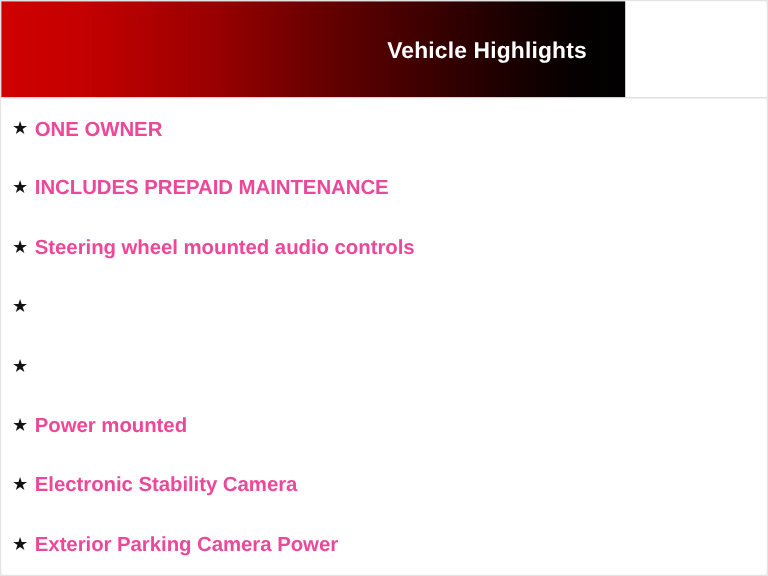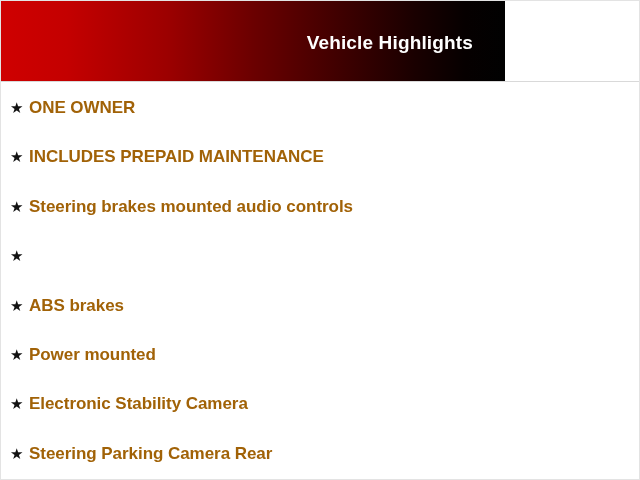--- a/index.html
+++ b/index.html
@@ -32,20 +32,21 @@
     background: linear-gradient(
         to right,
         #cf0000 0%,
         #c40000 13%,
         #9c0000 33%,
         #6b0000 50%,
         #3d0000 68%,
         #1a0000 82%,
         #060000 92%,
         #010101 100%);
+    padding-left: 16px;
   }
 
   #header-title {
     position: absolute;
     right: 32px;
     top: 30px;
     color: #ffffff;
     font-size: 19px;
     font-weight: bold;
     letter-spacing: 0.15px;
@@ -88,21 +89,21 @@
     display: inline-block;
     width: 19px;
     color: #121212;
     font-size: 15px;
     line-height: 24px;
     text-align: left;
     flex: 0 0 auto;
   }
 
   .highlight-label {
-    color: #a16207;
+    color: #ec4899;
     font-size: 17px;
     font-weight: bold;
     line-height: 24px;
     letter-spacing: -0.05px;
   }
 </style>
 </head>
 <body>
 
 <div id="page">
@@ -116,36 +117,35 @@
       <li class="highlight-item" style="top: 15px;">
         <span class="highlight-bullet">★</span>
         <span class="highlight-label">ONE OWNER</span>
       </li>
       <li class="highlight-item" style="top: 64.4px;">
         <span class="highlight-bullet">★</span>
         <span class="highlight-label">INCLUDES PREPAID MAINTENANCE</span>
       </li>
       <li class="highlight-item" style="top: 113.8px;">
         <span class="highlight-bullet">★</span>
-        <span class="highlight-label">Steering brakes mounted audio controls</span>
+        <span class="highlight-label">Steering wheel mounted audio controls</span>
       </li>
       <li class="highlight-item" style="top: 163.2px;">
         <span class="highlight-bullet">★</span>
       </li>
       <li class="highlight-item" style="top: 212.6px;">
         <span class="highlight-bullet">★</span>
-        <span class="highlight-label">ABS brakes</span>
       </li>
       <li class="highlight-item" style="top: 262px;">
         <span class="highlight-bullet">★</span>
         <span class="highlight-label">Power mounted</span>
       </li>
       <li class="highlight-item" style="top: 311.4px;">
         <span class="highlight-bullet">★</span>
         <span class="highlight-label">Electronic Stability Camera</span>
       </li>
       <li class="highlight-item" style="top: 360.8px;">
         <span class="highlight-bullet">★</span>
-        <span class="highlight-label">Steering Parking Camera Rear</span>
+        <span class="highlight-label">Exterior Parking Camera Power</span>
       </li>
     </ul>
 
 </div>
 
 </body></html>

